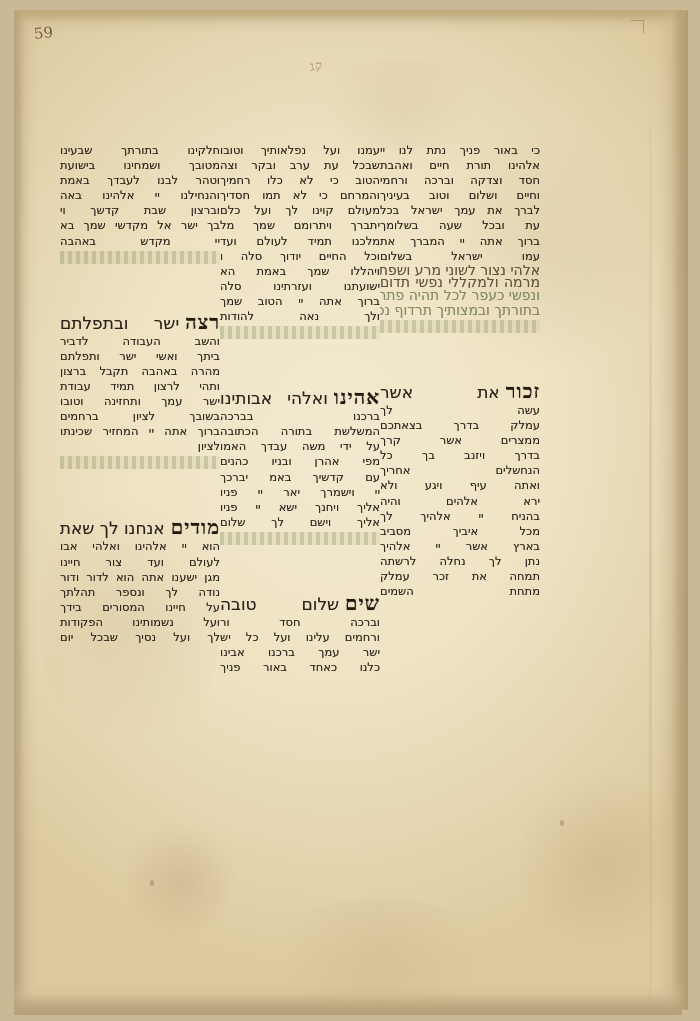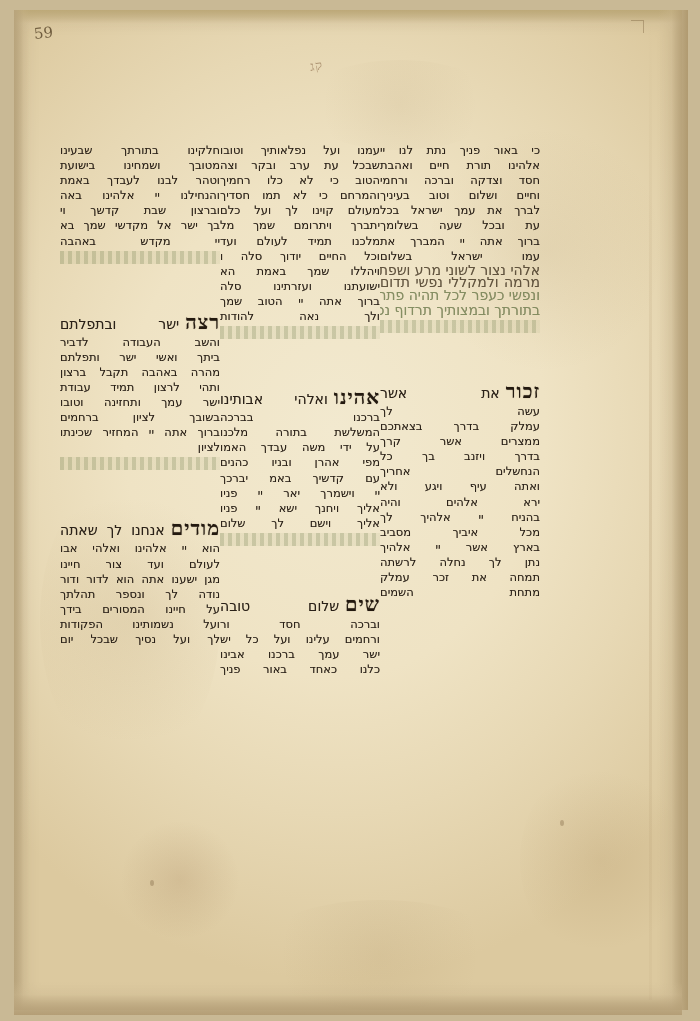--- a/index.html
+++ b/index.html
@@ -144,21 +144,21 @@
   }
   .line.withinitial {
     height: auto;
     line-height: 22px;
     display: flex;
     flex-direction: row;
     align-items: baseline;
     justify-content: space-between;
   }
   .line.withinitial .rest {
-    font-size: 14px;
+    font-size: 17px;
     flex: 1;
     text-align: justify;
     text-align-last: justify;
     padding-right: 6px;
     margin-top: 20px;
   }
   .panel {
     height: 13px;
     margin: 2px 0 3px 0;
     background:
@@ -245,21 +245,21 @@
         <div class="line">ויהללו שמך באמת הא</div>
         <div class="line">ישועתנו ועזרתינו סלה</div>
         <div class="line">ברוך אתה יי הטוב שמך</div>
         <div class="line">ולך נאה להודות</div>
         <div class="panel"></div>
         <div class="line withinitial">
           <span class="initial-word">אהינו</span>
           <span class="rest">ואלהי אבותינו</span>
         </div>
         <div class="line">ברכנו בברכה</div>
-        <div class="line">המשלשת בתורה מלכנו</div>
+        <div class="line">המשלשת בתורה הכתובה</div>
         <div class="line">על ידי משה עבדך האמו</div>
         <div class="line">מפי אהרן ובניו כהנים</div>
         <div class="line">עם קדשיך באמ יברכך</div>
         <div class="line">יי וישמרך יאר יי פניו</div>
         <div class="line">אליך ויחנך ישא יי פניו</div>
         <div class="line">אליך וישם לך שלום</div>
         <div class="panel"></div>
         <div class="line withinitial">
           <span class="initial-word">שים</span>
           <span class="rest">שלום טובה</span>

